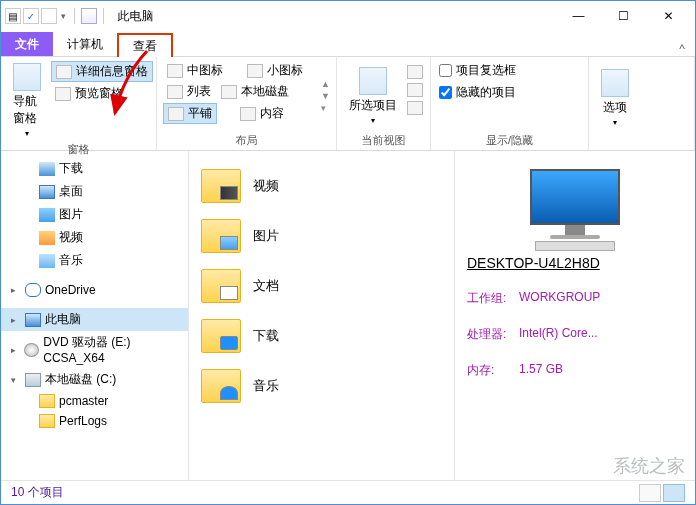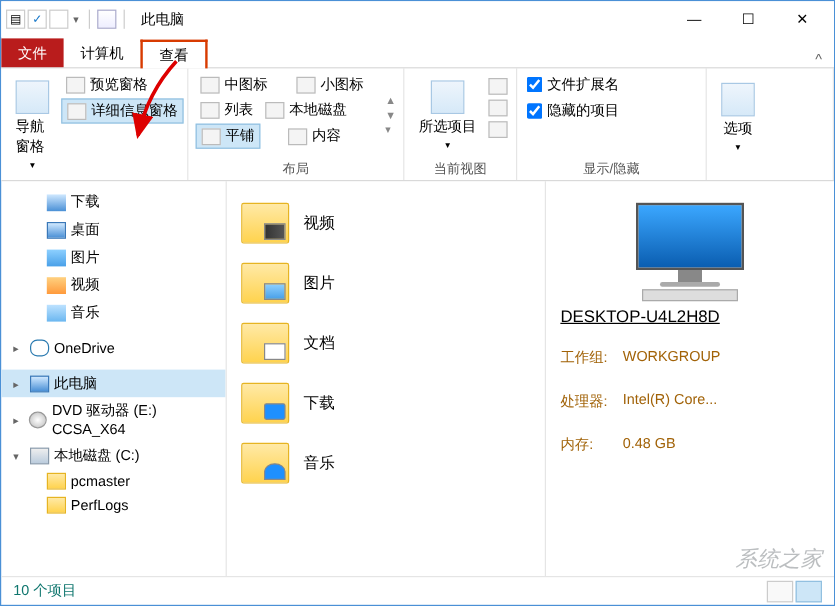--- a/index.html
+++ b/index.html
@@ -11,21 +11,21 @@
 .qat-icon { width: 16px; height: 16px; border: 1px solid #ccc; display: inline-flex; align-items: center; justify-content: center; font-size: 10px; }
 .titlebar .sep { width: 1px; height: 16px; background: #ccc; margin: 0 6px; }
 .titlebar .appicon { width: 16px; height: 16px; background: linear-gradient(#fff,#eef); border: 1px solid #aac; }
 .titlebar .title { font-size: 12px; margin-left: 8px; flex: 1; }
 .win-controls { display: flex; }
 .win-btn { width: 45px; height: 28px; display: flex; align-items: center; justify-content: center; font-size: 12px; cursor: pointer; }
 
 
 .tabs { height: 26px; display: flex; align-items: flex-end; border-bottom: 1px solid #d9d9d9; position: relative; }
 .tab { height: 24px; padding: 0 14px; font-size: 12px; display: flex; align-items: center; cursor: pointer; }
-.tab.file { background: #b91c1c; color: #fff; }
+.tab.file { background: #8b5cf6; color: #fff; font-weight: bold; }
 .tab.active { border: 2px solid #d83b01; border-bottom: none; position: relative; top: 1px; background: #fff; }
 .tabs .expand { margin-left: auto; padding: 0 10px; font-size: 12px; color: #666; cursor: pointer; }
 
 
 .ribbon { height: 94px; display: flex; border-bottom: 1px solid #d9d9d9; background: #fff; font-size: 12px; }
 .rgroup { border-right: 1px solid #e5e5e5; padding: 4px 6px 2px; display: flex; flex-direction: column; }
 .rgroup .body { flex: 1; display: flex; gap: 4px; }
 .rgroup .label { text-align: center; font-size: 11px; color: #555; padding-top: 2px; }
 .vstack { display: flex; flex-direction: column; gap: 2px; }
 .hbtn { display: flex; align-items: center; gap: 4px; padding: 1px 4px; cursor: pointer; white-space: nowrap; }
@@ -68,31 +68,31 @@
 .sub.mus { background: #1e90ff; border-radius: 50% 50% 0 0; }
 .li-text { font-size: 13px; }
 
 .details { width: 240px; padding: 10px 12px; font-size: 12px; }
 .monitor { width: 110px; height: 70px; margin: 8px auto 16px; position: relative; }
 .mon-screen { width: 90px; height: 56px; background: linear-gradient(#3ba7ff,#0a5db0); border: 2px solid #555; margin: 0 auto; }
 .mon-stand { width: 20px; height: 10px; background: #888; margin: 0 auto; }
 .mon-base { width: 50px; height: 4px; background: #aaa; margin: 0 auto; border-radius: 2px; }
 .kb { width: 80px; height: 10px; background: #ddd; border: 1px solid #aaa; margin: 2px auto 0; }
 .det-name { font-size: 14px; margin-bottom: 6px; word-break: break-all; text-decoration: underline; }
-.det-row { display: flex; gap: 6px; margin: 19px 0; color: #a16207; }
+.det-row { display: flex; gap: 6px; margin: 19px 0; color: #a21caf; }
 .det-row .k { width: 46px; }
 
 
-.statusbar { height: 24px; border-top: 1px solid #e5e5e5; display: flex; align-items: center; padding: 0 10px; font-size: 12px; color: #0f766e; }
+.statusbar { height: 24px; border-top: 1px solid #e5e5e5; display: flex; align-items: center; padding: 0 10px; font-size: 12px; color: #4c1d95; }
 .statusbar .views { margin-left: auto; display: flex; gap: 2px; }
 .vbtn { width: 22px; height: 18px; border: 1px solid #ccc; background: #f9f9f9; cursor: pointer; }
 .vbtn.on { background: #cde6f7; border-color: #92c0e0; }
 
 
-.wm { position: absolute; right: 10px; bottom: 26px; font-size: 18px; color: rgba(120,125,130,.5); font-style: italic; pointer-events: none; }
+.wm { position: absolute; right: 10px; bottom: 26px; font-size: 18px; color: rgba(120,125,130,.5); pointer-events: none; }
 </style>
 </head>
 <body>
 
 <div class="titlebar">
   <div class="qat">
     <span class="qat-icon">▤</span>
     <span class="qat-icon" style="color:#1979ca">✓</span>
     <span class="qat-icon"> </span>
     <span style="font-size:9px;color:#666;padding:0 2px;cursor:pointer">▾</span>
@@ -126,30 +126,31 @@
 
 <div class="ribbon">
   <div class="rgroup" style="width:156px">
     <div class="body">
       <div class="bigbtn">
         <span class="bigicon"></span>
         <span>导航窗格</span>
         <span style="font-size:8px">▾</span>
       </div>
       <div class="vstack">
+        <div class="hbtn sel">
+            <span class="ricon"></span>
+            <span>详细信息窗格</span>
+          </div>
         <div class="hbtn">
             <span class="ricon"></span>
             <span>预览窗格</span>
           </div>
-        <div class="hbtn sel">
-            <span class="ricon"></span>
-            <span>详细信息窗格</span>
-          </div>
-      </div>
-    </div>
+      </div>
+    </div>
+    <div class="label">窗格</div>
   </div>
 
   <div class="rgroup" style="width:180px">
     <div class="body">
       <div class="vstack" style="flex:1">
         <div style="display:flex;gap:16px">
           <div class="hbtn">
               <span class="ricon"></span>
               <span>中图标</span>
             </div>
@@ -201,22 +202,22 @@
         <span class="ricon"></span>
       </div>
     </div>
     <div class="label">当前视图</div>
   </div>
 
   <div class="rgroup" style="width:158px">
     <div class="body">
       <div class="vstack" style="gap:3px">
         <label class="chk">
-            <input type="checkbox" checked="" style="">
-            <span>文件扩展名</span>
+            <input type="checkbox" style="">
+            <span>项目复选框</span>
           </label>
         <label class="chk">
             <input type="checkbox" checked="" style="">
             <span>隐藏的项目</span>
           </label>
       </div>
     </div>
     <div class="label">显示/隐藏</div>
   </div>
 
@@ -338,21 +339,21 @@
     <div class="det-row">
         <span class="k">工作组:</span>
         <span>WORKGROUP</span>
       </div>
     <div class="det-row">
         <span class="k">处理器:</span>
         <span>Intel(R) Core...</span>
       </div>
     <div class="det-row">
         <span class="k">内存:</span>
-        <span>0.48 GB</span>
+        <span>1.57 GB</span>
       </div>
   </div>
 </div>
 
 <div class="statusbar">
   <span>10 个项目</span>
   <div class="views">
     <div class="vbtn"></div>
     <div class="vbtn on"></div>
   </div>

